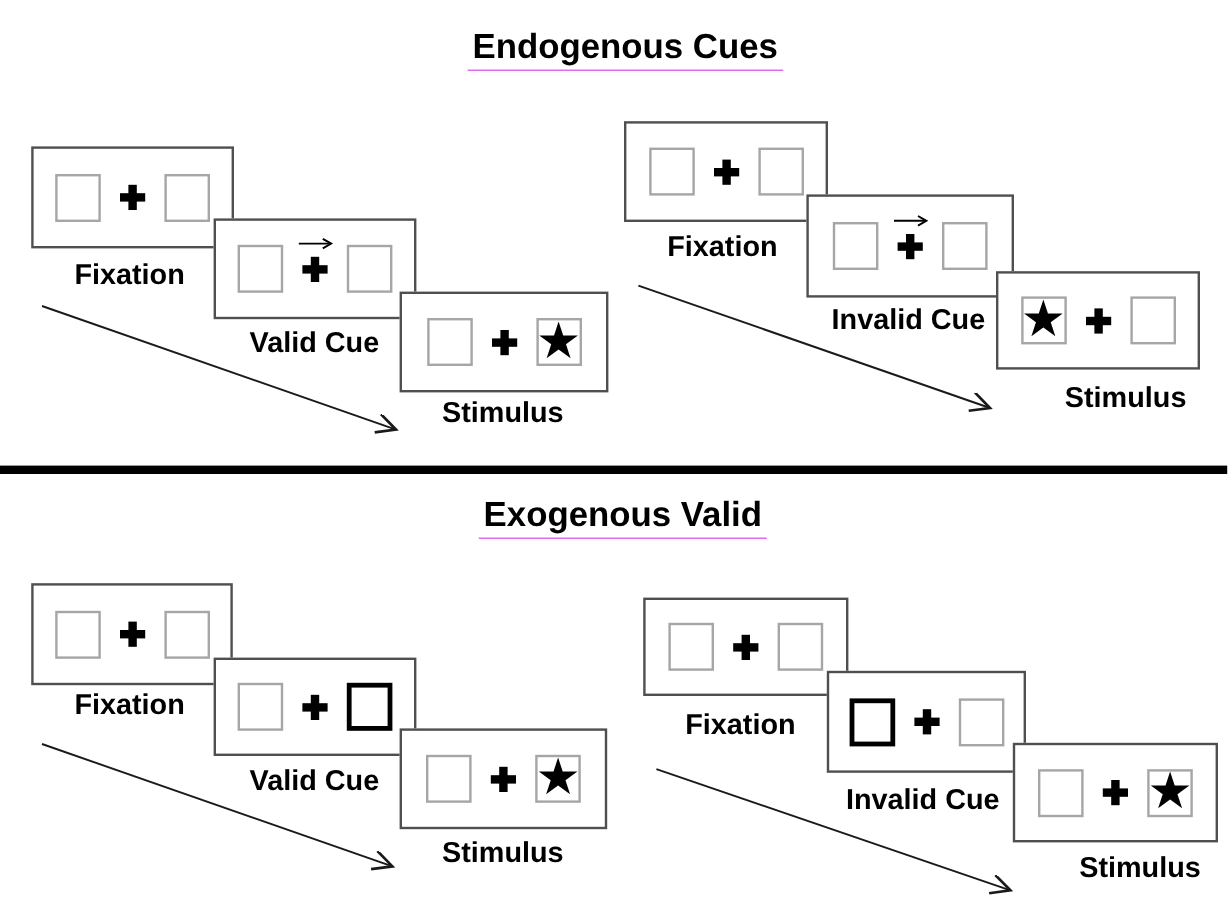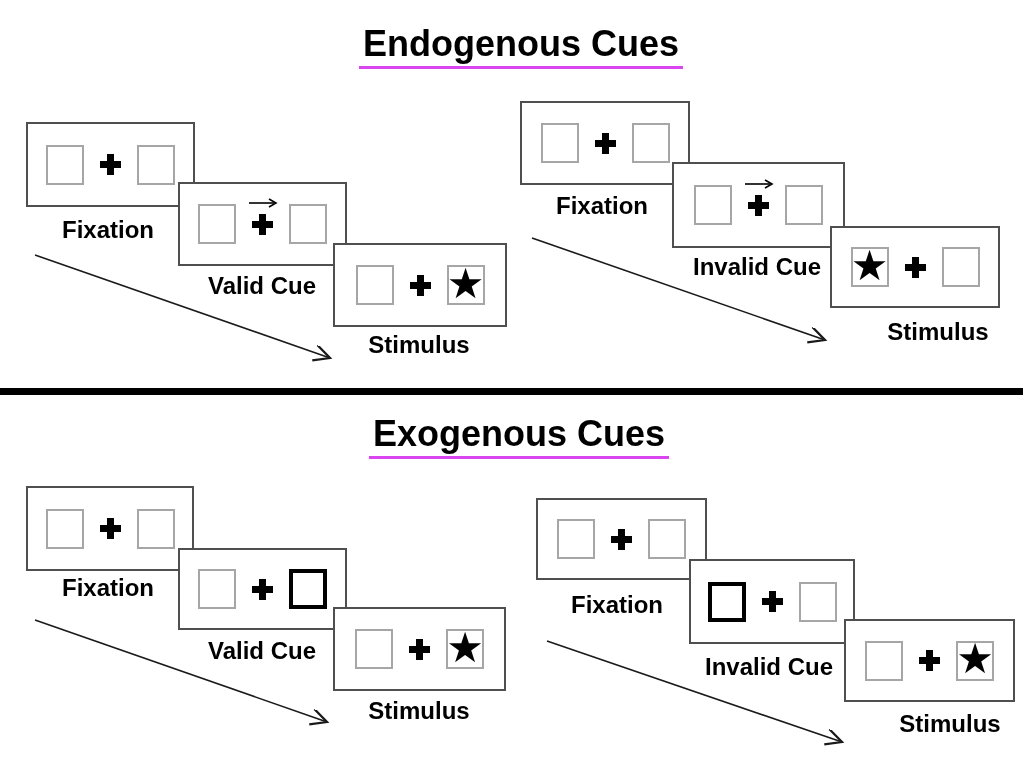--- a/index.html
+++ b/index.html
@@ -2,22 +2,22 @@
 <html><head>
 <meta charset="utf-8">
 <style>
   html,body{margin:0;padding:0;background:#fff;}
   .canvas{
     position:relative;width:1023px;height:767px;background:#fff;overflow:hidden;
     font-family:"Liberation Sans",sans-serif;color:#000;
   }
   .sec-title{
     position:absolute;transform:translateX(-50%);
-    font-size:36px;font-weight:bold;white-space:nowrap;
-    border-bottom:3px solid #d946ef;padding:0 4px 2px 4px;line-height:1.1;
+    font-size:29px;font-weight:bold;white-space:nowrap;
+    border-bottom:1px solid #d946ef;padding:0 4px 2px 4px;line-height:1.1;
   }
   .divider{position:absolute;left:0;width:1023px;height:7px;background:#000;}
   .panel{
     position:absolute;background:#fff;border:2px solid #4f4f4f;box-sizing:border-box;
     display:flex;align-items:center;justify-content:center;gap:16px;
   }
   .sq{
     width:38px;height:40px;border:2px solid #a6a6a6;background:#fff;box-sizing:border-box;
     display:flex;align-items:center;justify-content:center;flex:0 0 auto;
   }
@@ -132,21 +132,21 @@
         <marker id="ah2" markerWidth="14" markerHeight="12" refX="11" refY="5" orient="auto">
           <path d="M1,0 L11,5 L1,10" fill="none" stroke="#1a1a1a" stroke-width="1.4"></path>
         </marker>
       </defs>
       <line x1="5" y1="7" x2="298" y2="109" stroke="#1a1a1a" stroke-width="1.6" marker-end="url(#ah2)"></line>
     </svg>
   </div>
 
   <div class="divider" style="top:388px"></div>
 
-  <div class="sec-title" style="left:519px;top:414px">Exogenous Cues</div>
+  <div class="sec-title" style="left:519px;top:414px">Exogenous Valid</div>
 
   <div>
     <div class="panel" style="left:26px;top:486px;width:168px;height:85px">
       <span class="sq"></span>
       <span class="cross">
           <i class="h"></i>
           <i class="v"></i>
         </span>
       <span class="sq"></span>
     </div>

